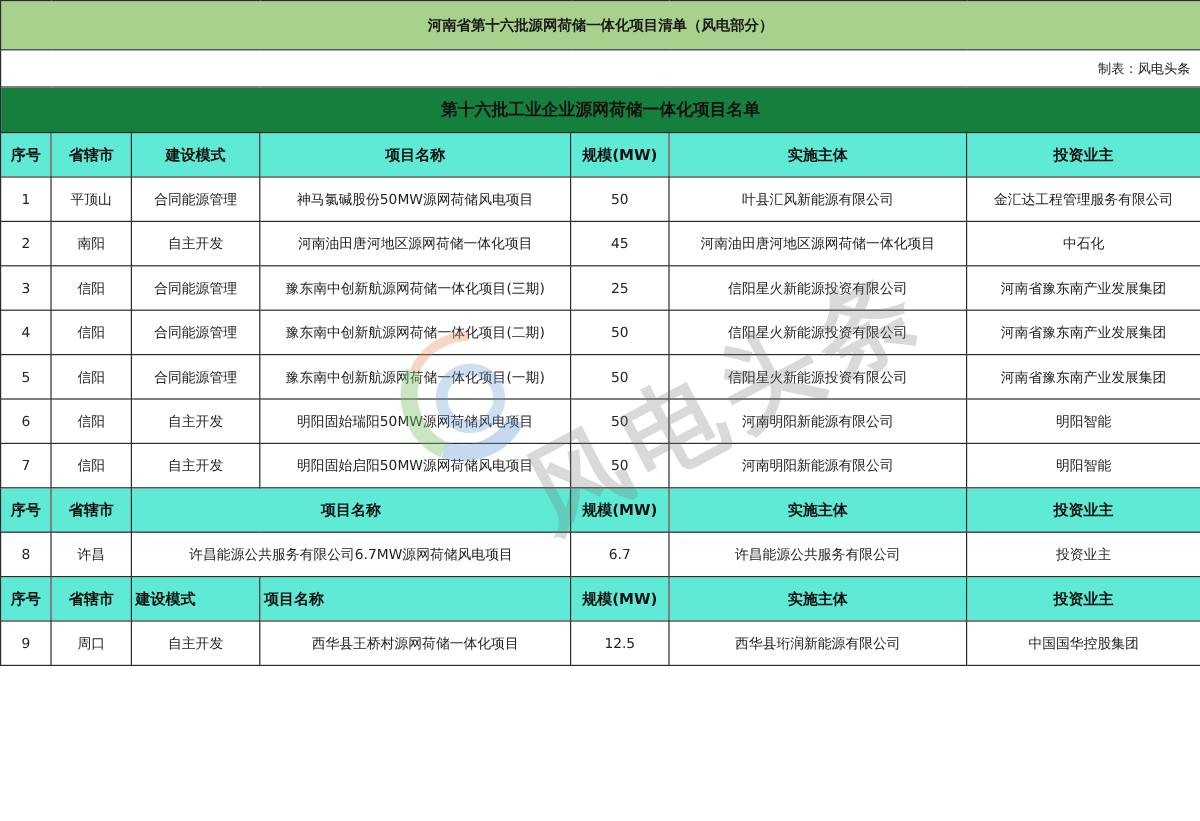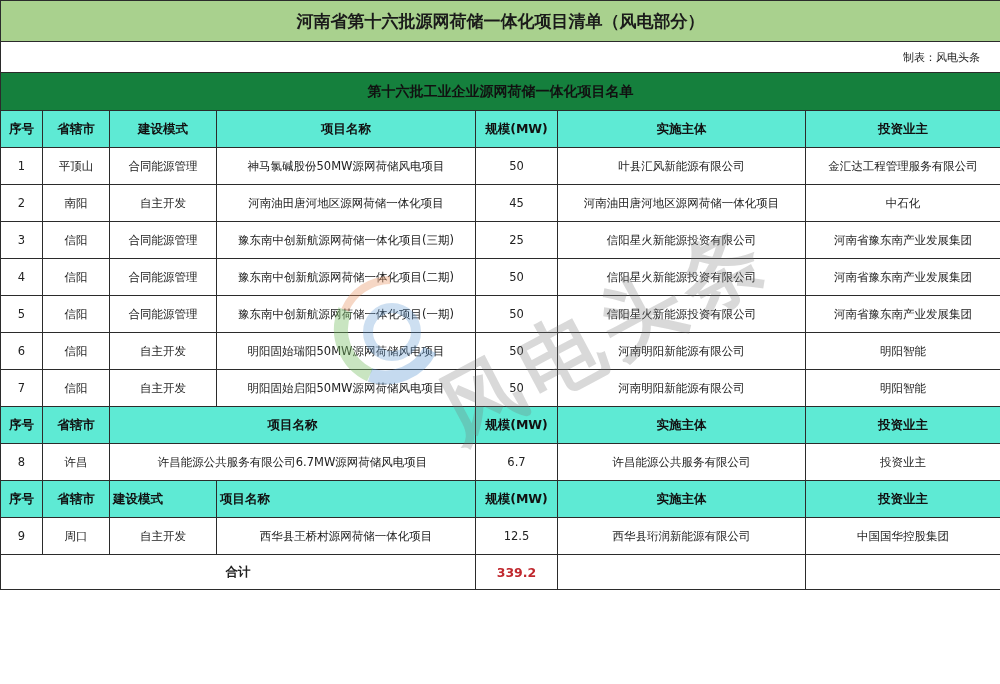--- a/index.html
+++ b/index.html
@@ -1,22 +1,22 @@
 <!DOCTYPE html>
 <html><head>
 <meta charset="utf-8">
 <style>
   html, body { margin: 0; padding: 0; background: #ffffff; }
   body { width: 1000px; height: 684px; overflow: hidden; position: relative;
          font-family: "DejaVu Sans", "Liberation Sans", sans-serif; color: #222; }
   table { border-collapse: collapse; width: 1000px; table-layout: fixed; }
   td { border: 1.5px solid #2b2b2b; text-align: center; vertical-align: middle;
        font-size: 12px; padding: 0; overflow: hidden; white-space: nowrap; }
-  .title-row td { background: #a9d18e; height: 40px; font-size: 17px; font-weight: bold; color: #1a1a1a; }
-  .credit-row td { background: #ffffff; height: 30px; text-align: right; font-size: 11px; padding-right: 20px; }
+  .title-row td { background: #a9d18e; height: 40px; font-size: 12px; font-weight: bold; color: #1a1a1a; }
+  .credit-row td { background: #ffffff; height: 30px; text-align: right; font-size: 11px; padding-right: 8px; }
   .section-row td { background: #15803d; height: 37px; font-size: 14px; font-weight: bold; color: #111; }
   .head-row td { background: #5eead4; height: 36px; font-size: 12.5px; font-weight: bold; color: #111; }
   .head-row td.left { text-align: left; padding-left: 3px; }
   .data-row td { background: #ffffff; height: 36px; font-size: 11.5px; }
   .total-row td { background: #ffffff; height: 34px; font-size: 12.5px; font-weight: bold; }
   .total-row td.total-value { color: #c0282e; }
   .watermark { position: absolute; left: 330px; top: 260px; width: 420px; height: 360px;
                pointer-events: none; }
   .wm-text { position: absolute; font-size: 82px; font-weight: bold; color: rgba(120,120,120,0.28);
              transform: rotate(-28deg); transform-origin: left top; left: 90px; top: 110px;
@@ -150,26 +150,20 @@
   <tr class="data-row">
     <td>9</td>
     <td>周口</td>
     <td>自主开发</td>
     <td>西华县王桥村源网荷储一体化项目</td>
     <td>12.5</td>
     <td>西华县珩润新能源有限公司</td>
     <td>中国国华控股集团</td>
   </tr>
 
-  <tr class="total-row">
-    <td colspan="4">合计</td>
-    <td class="total-value">339.2</td>
-    <td></td>
-    <td></td>
-  </tr>
 </tbody>
   </table>
 
 <div class="watermark">
   <svg class="wm-logo" viewBox="0 0 120 120">
     <path d="M60 10 A50 50 0 0 0 15 40" stroke="rgba(230,140,90,0.35)" stroke-width="8" fill="none"></path>
     <path d="M15 40 A50 50 0 0 0 40 105" stroke="rgba(120,190,100,0.4)" stroke-width="14" fill="none"></path>
     <path d="M40 105 A50 50 0 0 0 100 80" stroke="rgba(90,150,210,0.35)" stroke-width="14" fill="none"></path>
     <circle cx="62" cy="62" r="24" fill="none" stroke="rgba(90,150,210,0.3)" stroke-width="10"></circle>
   </svg>

